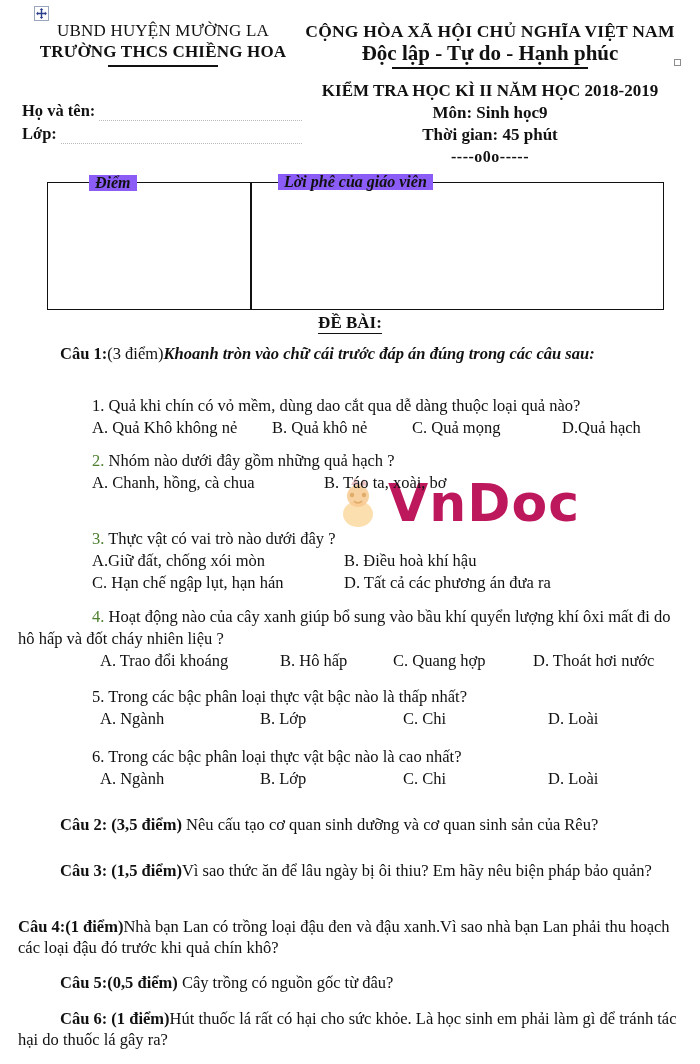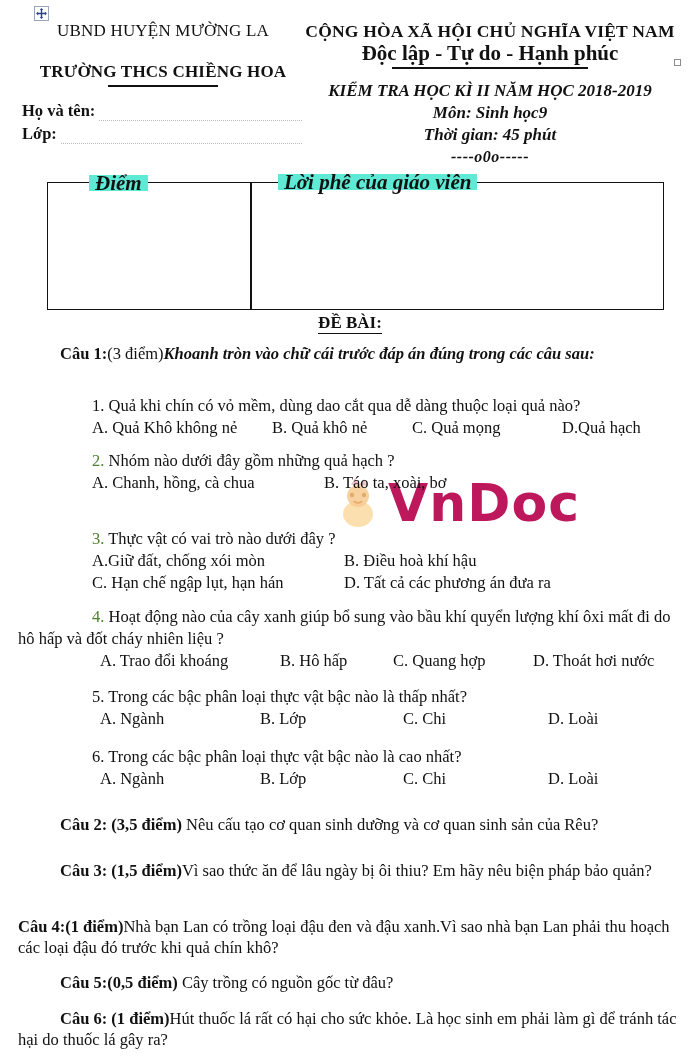--- a/index.html
+++ b/index.html
@@ -81,21 +81,20 @@
   #hdr-left .l1 {
     font-size: 17px;
     letter-spacing: .2px;
   }
   #hdr-left .l2 {
     font-size: 17px;
     font-weight: bold;
     letter-spacing: .2px;
     position: relative;
     display: inline-block;
-    margin-top: 20px;
   }
   #hdr-left .l2 .rule {
     position: absolute;
     left: 50%;
     transform: translateX(-50%);
     bottom: -5px;
     width: 110px;
     height: 1.6px;
     background: #111;
   }
@@ -123,21 +122,20 @@
     bottom: -5px;
     width: 196px;
     height: 1.6px;
     background: #111;
   }
 
   #exam-title {
     left: 290px; top: 80px; width: 400px;
     text-align: center;
     line-height: 22px;
-    font-style: italic;
   }
   #exam-title .t1 { font-size: 17px; font-weight: bold; }
   #exam-title .t2 { font-size: 17px; font-weight: bold; }
   #exam-title .t3 { font-size: 17px; font-weight: bold; }
   #exam-title .t4 { font-size: 16px; font-weight: bold; letter-spacing: .5px; }
 
   
   #field-name { left: 22px; top: 101px; width: 280px; }
   #field-class { left: 22px; top: 124px; width: 280px; }
   .field-row {
@@ -161,22 +159,22 @@
     box-sizing: border-box;
   }
   #score-divider {
     left: 250px; top: 182px;
     width: 1.6px; height: 128px;
     background: #111;
   }
   .tbl-label {
     font-style: italic;
     font-weight: bold;
-    font-size: 21px;
-    background: #5eead4;
+    font-size: 16px;
+    background: #8b5cf6;
     padding: 0 6px;
     line-height: 16px;
   }
   #label-diem { left: 89px; top: 175px; }
   #label-loiphe { left: 278px; top: 174px; }
 
   
   #de-bai {
     left: 0px; top: 313px; width: 700px;
     text-align: center;

